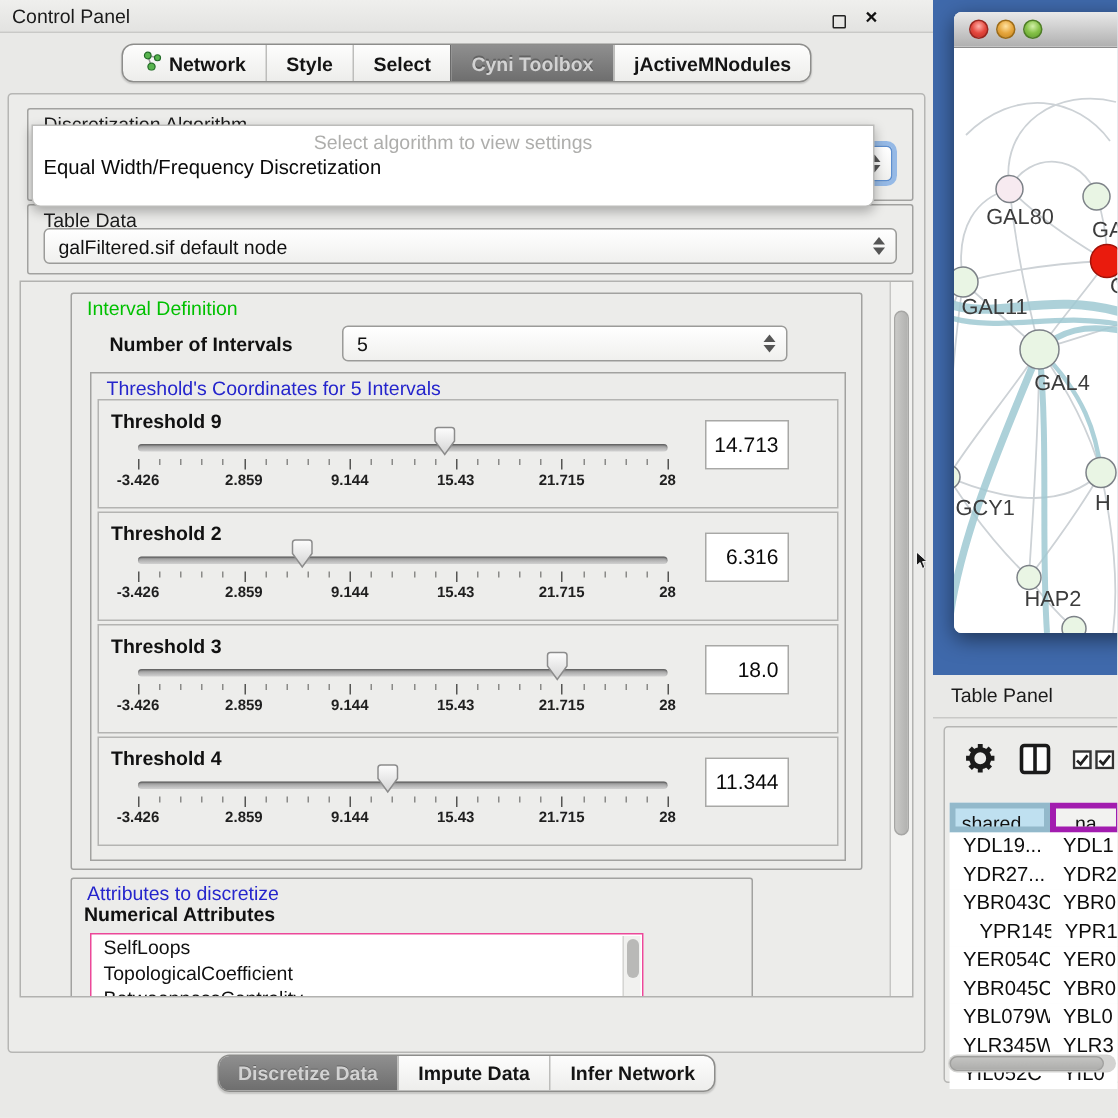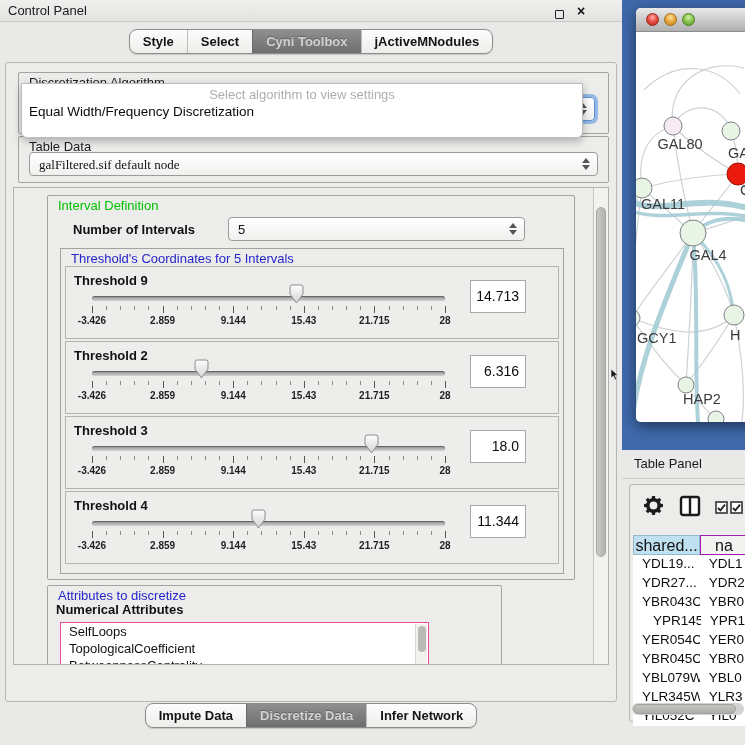--- a/index.html
+++ b/index.html
@@ -54,21 +54,21 @@
   
   .popup { position:absolute; left:15px; top:20px; width:562px; height:55px; z-index:50;
     background:#ffffff; border:1px solid #bcbcba; border-radius:0 0 6px 6px;
     box-shadow:0 3px 8px rgba(0,0,0,.28); overflow:hidden; }
   .popup .hint { text-align:center; color:#aeaeac; font-size:13px; line-height:16px; margin-top:3px; }
   .popup .opt { font-size:13.5px; color:#0a0a0a; line-height:17px; padding-left:7px; }
   .popup .opt.bold { font-weight:bold; }
 
   
   #tabledata-group { left:12px; top:73px; width:591px; height:47px; }
-  #tabledata-combo { left:10px; top:15px; width:569px;font-family:Liberation Serif, serif; }
+  #tabledata-combo { left:10px; top:15px; width:569px; }
 
   
   .scrollpanel { position:absolute; left:7px; top:124px; width:596px; height:478px;
     background:#ececea; border:1px solid #b2b2b0; overflow:hidden; }
   .vscroll { position:absolute; right:0; top:0; width:15px; bottom:0;
     background:#f2f2f0; border-left:1px solid #c6c6c4; }
   .vscroll .thumb { position:absolute; left:2px; width:10px; border-radius:5px;
     background:linear-gradient(90deg,#c9c9c7,#b2b2b0); border:1px solid #a6a6a4; }
 
   #interval-group { left:33px; top:7px; width:528px; height:385px; }
@@ -124,22 +124,22 @@
 
   .tp-header { position:absolute; left:0; top:450px; width:123px; height:29px;
     background:#e9e9e7; border-bottom:1px solid #c9c9c7;
     font-size:13px; color:#1a1a1a; line-height:28px; padding-left:12px; }
   .tframe { position:absolute; left:7px; top:484px; width:120px; height:238px;
     background:#ececea; border:1px solid #b6b6b4; border-radius:3px; }
   .ttoolbar { position:absolute; left:0; top:0; right:0; height:44px; }
   .ticon { position:absolute; top:12px; }
   .ttable { position:absolute; left:3px; top:50px; right:0; overflow:hidden; }
   .thead { display:flex; }
-  .th { height:20px; font-size:16px; color:#111; line-height:19px; text-align:center;
-    border:1px solid #a21caf; background:#f2f2f0; overflow:hidden; white-space:nowrap; }
+  .th { height:20px; font-size:13px; color:#111; line-height:19px; text-align:center;
+    border:4px solid #a21caf; background:#f2f2f0; overflow:hidden; white-space:nowrap; }
   .th.sel { background:#bfe0f0; border-color:#93b9cb; }
   .trow { display:flex; background:#ffffff; }
   .td { height:19px; font-size:13.5px; color:#0d0d0d; line-height:18px;
     padding-left:9px; overflow:hidden; white-space:nowrap; background:#ffffff; }
   .hscroll { position:absolute; left:2px; right:4px; top:218px; height:12px;
     background:#d3d3d1; border-radius:6px; }
   .hscroll .thumb { position:absolute; left:1px; top:1px; height:10px; width:92%;
     background:linear-gradient(#c4c4c2,#adadab); border-radius:5px; border:1px solid #a0a09e; }
 
   .cursor { position:absolute; left:610px; top:367px; z-index:99; }
@@ -151,20 +151,30 @@
 
   <div class="cp">
     <div class="cp-titlebar">
       <span>Control Panel</span>
       <span class="win-btn win-float"><span class="sq"></span></span>
       <span class="win-btn win-close">×</span>
     </div>
 
     <div class="tabswrap top">
       <span class="seg" id="top-tabs">
+          <span class="seg-item">
+            <span><svg width="13" height="13" viewBox="0 0 13 13">
+                <line x1="3.5" y1="3" x2="10" y2="4.5" stroke="#9a9a9a" stroke-width="1"></line>
+                <line x1="3.5" y1="3" x2="6" y2="10.5" stroke="#9a9a9a" stroke-width="1"></line>
+                <circle cx="3.5" cy="3" r="2.2" fill="#58b44e" stroke="#236b28" stroke-width="0.8"></circle>
+                <circle cx="10" cy="4.5" r="2" fill="#58b44e" stroke="#236b28" stroke-width="0.8"></circle>
+                <circle cx="6" cy="10.5" r="2.4" fill="#58b44e" stroke="#236b28" stroke-width="0.8"></circle>
+              </svg></span>
+            <span>Network</span>
+          </span>
           <span class="seg-item">
             <span>Style</span>
           </span>
           <span class="seg-item">
             <span>Select</span>
           </span>
           <span class="seg-item selected">
             <span>Cyni Toolbox</span>
           </span>
           <span class="seg-item">
@@ -440,25 +450,25 @@
 
         <div class="vscroll">
           <div class="thumb" style="top:19px; height:350px;"></div>
         </div>
       </div>
 
     </div>
 
     <div class="tabswrap bottom">
       <span class="seg" id="bottom-tabs">
+          <span class="seg-item selected">
+            <span>Discretize Data</span>
+          </span>
           <span class="seg-item">
             <span>Impute Data</span>
-          </span>
-          <span class="seg-item selected">
-            <span>Discretize Data</span>
           </span>
           <span class="seg-item">
             <span>Infer Network</span>
           </span>
         </span>
     </div>
   </div>
 
   <div class="rightcol">
     <div class="desk">

